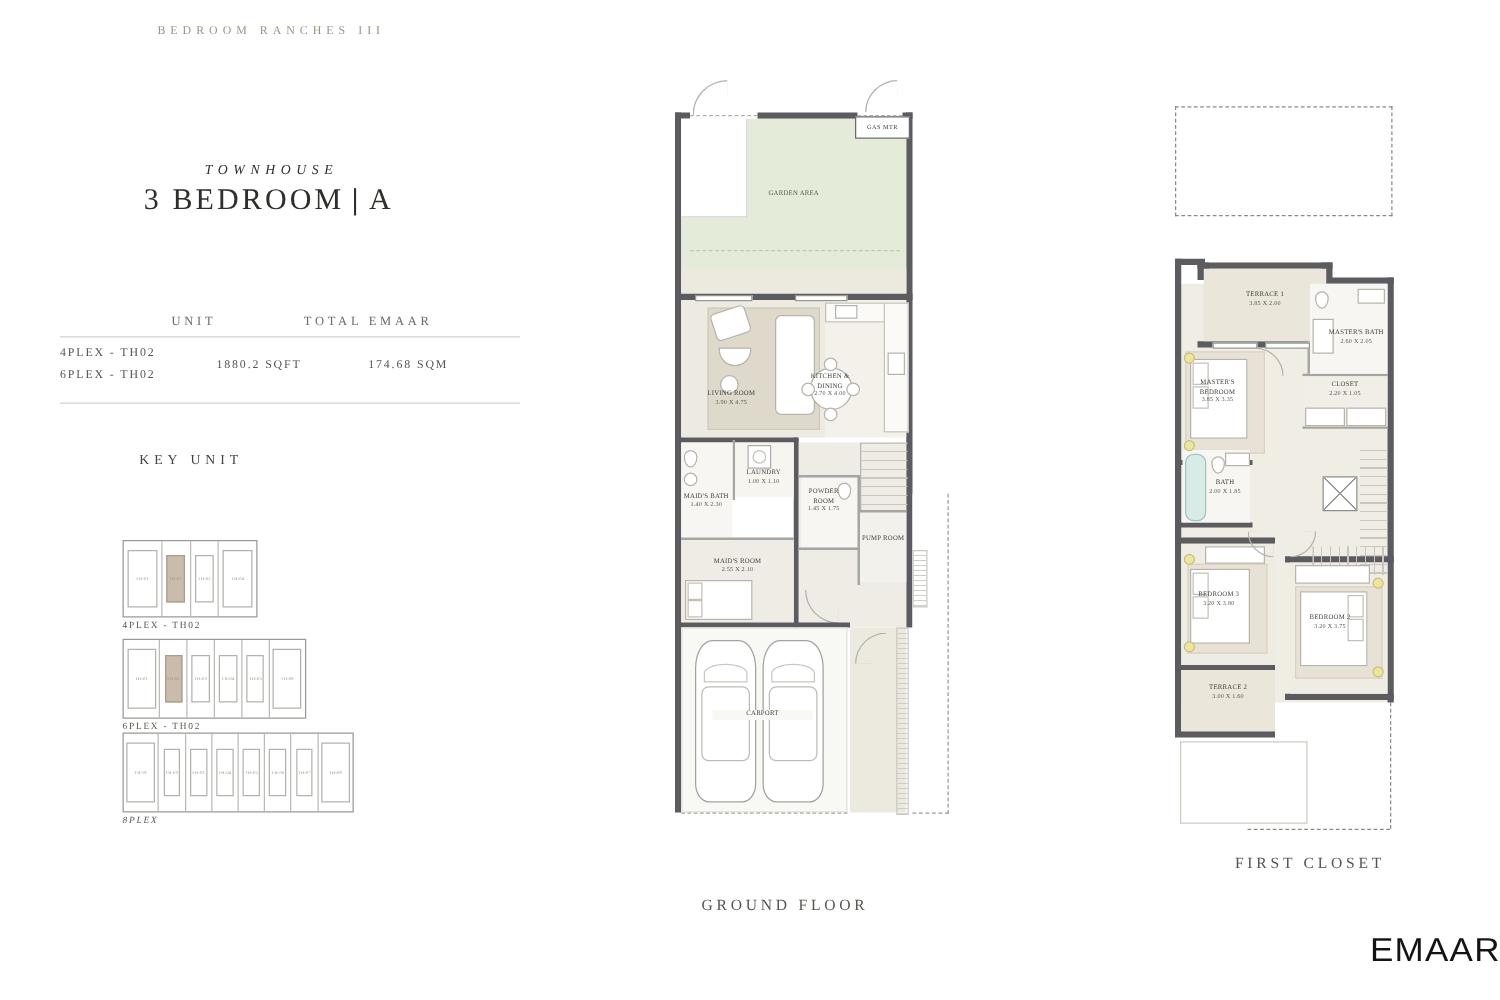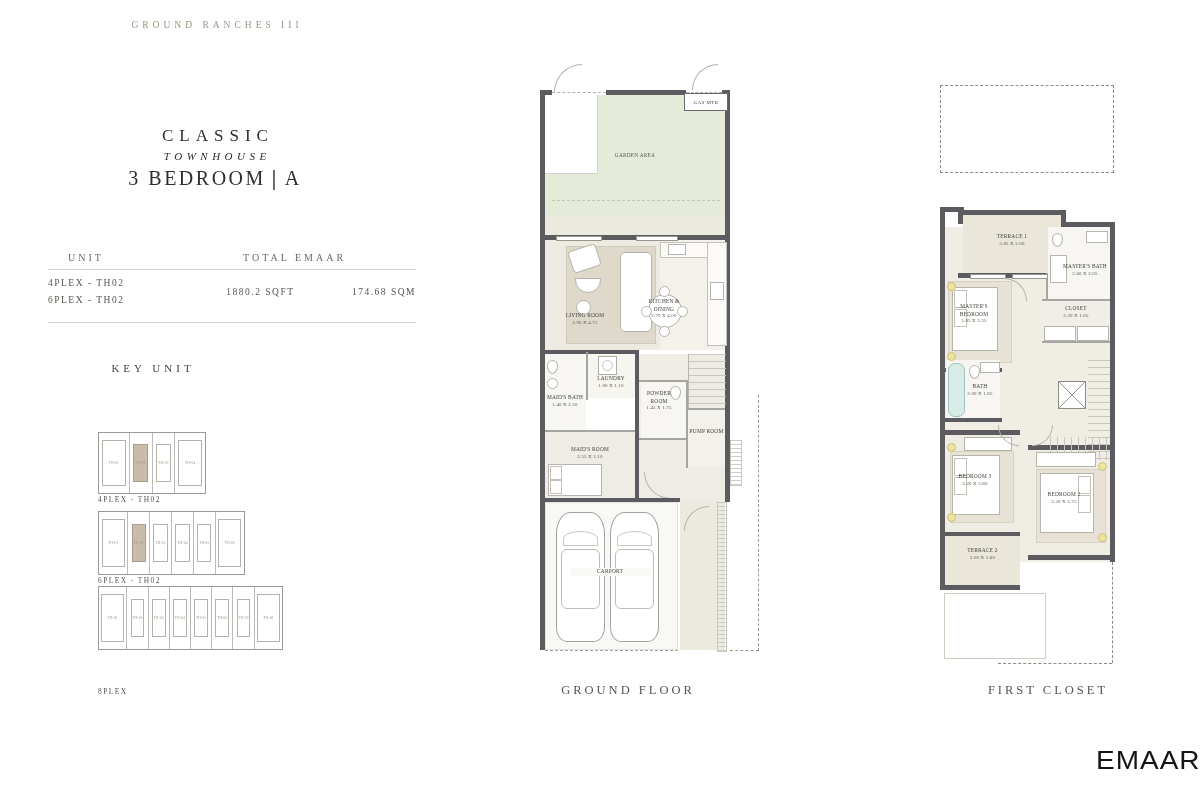--- a/index.html
+++ b/index.html
@@ -32,31 +32,31 @@
   .steps-h{position:absolute;background:repeating-linear-gradient(90deg,#c9c6be 0 1px,transparent 1px 7px);z-index:2;}
   .hatch{position:absolute;background:repeating-linear-gradient(0deg,#cfcdc5 0 1px,transparent 1px 4px);border:1px solid #c8c8c2;z-index:2;}
 
   
   .logo{position:absolute;left:105px;top:16px;width:220px;text-align:center;}
   .logo .mark{font-size:52px;letter-spacing:11px;color:#8C9C82;line-height:1.1;text-indent:11px;}
   .logo .sub{font-size:9.5px;letter-spacing:4px;color:#8C9C82;margin-top:4px;text-indent:4px;}
   .tblock{position:absolute;left:105px;top:126px;width:220px;text-align:center;color:#2e2e2a;}
   .tblock .l1{font-size:17px;letter-spacing:6px;text-indent:6px;}
   .tblock .l2{font-size:11px;letter-spacing:4.5px;margin-top:4px;text-indent:4.5px;font-style:italic;}
-  .tblock .l3{font-size:20px;letter-spacing:2.5px;margin-top:5px;}
+  .tblock .l3{font-size:24px;letter-spacing:2.5px;margin-top:5px;}
   .tblock .bar{font-weight:bold;padding:0 6px;}
   .atable{position:absolute;left:48px;top:252px;width:368px;color:#55554f;}
   .atable .hd{display:flex;font-size:10px;letter-spacing:3px;color:#6a6a66;}
-  .atable .hd .c1{width:34%;padding-left:20px;box-sizing:border-box;}
+  .atable .hd .c1{width:34%;padding-left:20px;box-sizing:border-box;text-align:right;}
   .atable .hd .c2{width:66%;text-align:center;}
   .atable .rule{border-top:1px solid #d2d2ce;margin-top:6px;}
   .atable .bd{display:flex;align-items:center;padding:5px 0 7px;}
   .atable .bd .c1{width:34%;font-size:9.5px;letter-spacing:1.5px;line-height:17px;}
   .atable .bd .c2{width:66%;display:flex;font-size:9.5px;letter-spacing:1.5px;}
-  .atable .bd .c2 span{flex:1;text-align:right;}
+  .atable .bd .c2 span{flex:1;text-align:left;}
   .kptitle{position:absolute;left:98px;top:362px;width:110px;text-align:center;font-size:11px;letter-spacing:4px;color:#44443f;}
   .plex{position:absolute;border:1px solid #9a9a94;display:flex;background:#fff;}
   .plex .cell{flex:1;border-right:1px solid #bcbcb6;position:relative;}
   .plex .cell:last-child{border-right:none;}
   .plex .cell.end{flex:1.35;}
   .plex .ibox{position:absolute;left:16%;right:16%;top:19%;bottom:19%;border:1px solid #b3b3ad;
               display:flex;align-items:center;justify-content:center;}
   .plex .cell.end .ibox{left:9%;right:9%;top:11%;bottom:11%;}
   .plex .cell.hl .ibox{background:#C9BCAB;border-color:#a99c8b;}
   .ul{font-size:3.5px;color:#98948a;letter-spacing:.2px;}
@@ -66,25 +66,24 @@
          font-size:28px;letter-spacing:1px;color:#141414;transform:scaleY(.95);}
   .plan{position:absolute;}
   .glabel{color:#5a6150;}
 </style>
 </head>
 <body>
 
 <div id="canvas">
 
   <div class="logo">
-    <div class="sub">GROUND  RANCHES  III</div>
+    <div class="sub">BEDROOM  RANCHES  III</div>
   </div>
 
   <div class="tblock">
-    <div class="l1">CLASSIC</div>
     <div class="l2">TOWNHOUSE</div>
     <div class="l3"><span>3 BEDROOM</span><span class="bar">|</span><span>A</span></div>
   </div>
 
   <div class="atable">
     <div class="hd">
       <div class="c1">UNIT</div>
       <div class="c2">TOTAL EMAAR</div>
     </div>
     <div class="rule"></div>
@@ -196,21 +195,21 @@
         <div class="ibox">
           <span class="ul">TH-07</span>
         </div>
       </div>
     <div class="cell end">
         <div class="ibox">
           <span class="ul">TH-08</span>
         </div>
       </div>
   </div>
-  <div class="plexlabel" style="left:98px;top:687px;">8PLEX</div>
+  <div class="plexlabel" style="left:98px;top:651px;font-style:italic;">8PLEX</div>
 
   <div class="plan" style="left:540px;top:60px;width:222px;height:615px;">
 
     <div class="arc" style="left:14px;top:4px;width:27px;height:27px;"></div>
     <div class="arc" style="left:152px;top:4px;width:25px;height:25px;"></div>
 
     <div class="w" style="left:0;top:30px;width:12px;height:5px;"></div>
     <div class="w" style="left:66px;top:30px;width:80px;height:5px;"></div>
     <div class="w" style="left:182px;top:30px;width:8px;height:5px;"></div>
     <div style="position:absolute;left:12px;top:32px;width:54px;border-top:1px dashed #b0b0aa;"></div>
@@ -321,21 +320,21 @@
         <div class="cab"></div>
       </div>
     <div class="rl" style="left:30px;top:508px;width:80px;">
         <span class="nm" style="background:#f8f8f5;padding:0 2px;">CARPORT</span>
       </div>
     <div style="position:absolute;left:5px;top:590px;width:133px;border-top:1px dashed #a8a8a2;"></div>
     <div class="room" style="left:140px;top:442px;width:45px;height:148px;background:#ECE9DF;"></div>
     <div class="arc" style="left:144px;top:446px;width:24px;height:24px;"></div>
     <div class="hatch" style="left:177px;top:442px;width:8px;height:148px;"></div>
   </div>
-  <div class="floorlabel" style="left:553px;top:683px;">GROUND FLOOR</div>
+  <div class="floorlabel" style="left:553px;top:717px;">GROUND FLOOR</div>
 
   <div class="plan" style="left:938px;top:85px;width:182px;height:585px;">
 
     <div style="position:absolute;left:2px;top:0;width:172px;height:86px;border:1px dashed #8a8a86;"></div>
     <div style="position:absolute;left:174px;top:477px;height:101px;border-left:1px dashed #8a8a86;"></div>
     <div style="position:absolute;left:60px;top:578px;width:114px;border-top:1px dashed #8a8a86;"></div>
     <div style="position:absolute;left:6px;top:508px;width:100px;height:64px;border:1px solid #cfcbc1;"></div>
 
     <div class="room" style="left:7px;top:142px;width:165px;height:335px;background:#F0EDE5;"></div>
 

